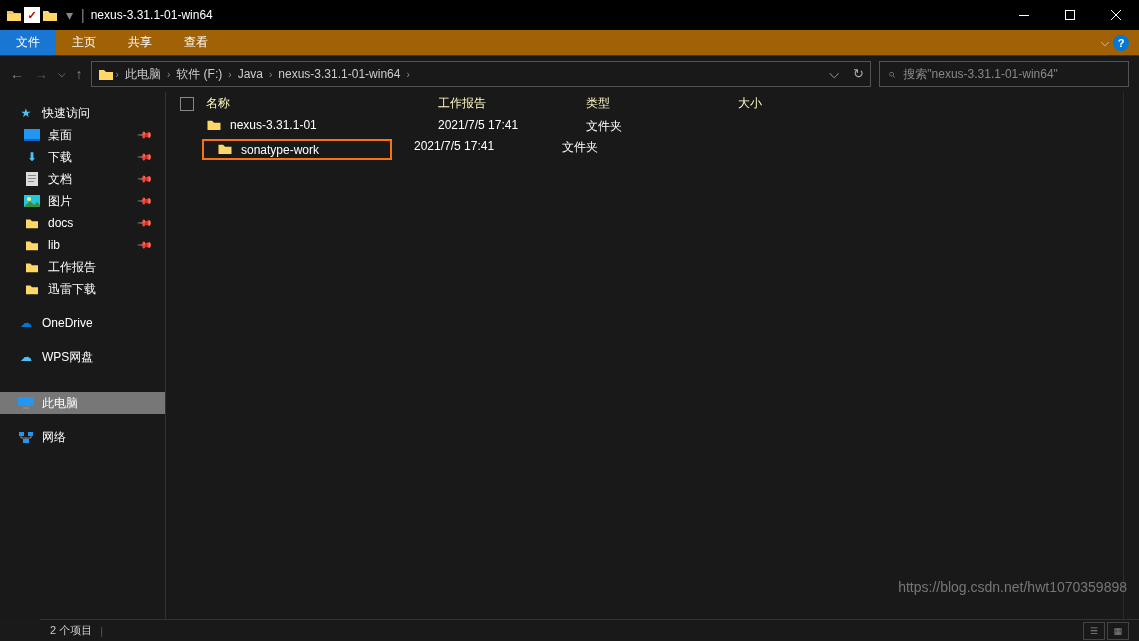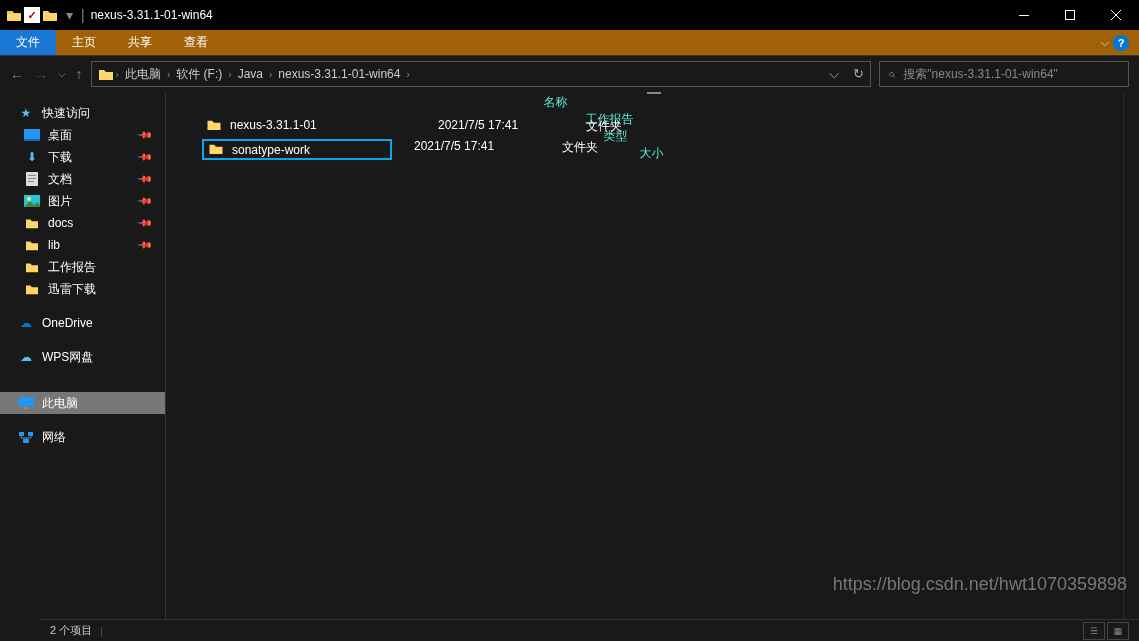--- a/index.html
+++ b/index.html
@@ -38,39 +38,39 @@
 .main { display: flex; height: 527px; background: #191919; }
 .sidebar { width: 166px; background: #191919; border-right: 1px solid #333; padding-top: 10px; overflow: hidden; }
 .side-item { display: flex; align-items: center; padding: 3px 8px 3px 24px; gap: 8px; color: #fff; font-size: 12px; position: relative; height: 22px; }
 .side-item.header { padding-left: 18px; }
 .side-item.selected { background: #777; }
 .side-item .pin { position: absolute; right: 14px; color: #666; font-size: 10px; transform: rotate(45deg); }
 .side-item .ico { width: 16px; height: 14px; display: flex; align-items: center; justify-content: center; }
 .side-group-spacer { height: 12px; }
 
 .content { flex: 1; background: #191919; position: relative; }
-.col-headers { display: flex; align-items: center; height: 24px; padding-left: 14px; color: #5eead4; font-size: 12px; border-bottom: 1px solid transparent; flex-direction: column; }
+.col-headers { display: flex; align-items: center; height: 24px; padding-left: 14px; color: #fef9c3; font-size: 12px; border-bottom: 1px solid transparent; }
 .col-headers .chk { width: 14px; height: 14px; border: 1px solid #888; margin-right: 12px; }
 .col-name { width: 232px; }
 .col-date { width: 148px; }
 .col-type { width: 112px; }
 .col-size { width: 80px; margin-left: 40px; }
 
 .rows { padding-top: 2px; }
 .row { display: flex; align-items: flex-start; height: 21px; padding-left: 14px; color: #fff; font-size: 12px; }
 .row .spacer { width: 26px; }
 .row .ico { width: 18px; margin-right: 6px; }
 
 
 .statusbar { position: absolute; left: 0; right: 0; bottom: 0; height: 22px; background: #191919; border-top: 1px solid #333; display: flex; align-items: center; padding: 0 10px; color: #ccc; font-size: 11px; margin-left: 40px; }
 .statusbar .divider { margin-left: 8px; color: #555; }
 .statusbar .views { margin-left: auto; display: flex; gap: 2px; }
 .statusbar .views div { width: 22px; height: 18px; border: 1px solid #444; display: flex; align-items: center; justify-content: center; color: #888; font-size: 9px; }
 
-.watermark { position: absolute; right: 12px; bottom: 24px; color: #808080; font-size: 18px; opacity: 0.9; margin-top: 20px; }
+.watermark { position: absolute; right: 12px; bottom: 24px; color: #808080; font-size: 14px; opacity: 0.9; margin-top: 20px; }
 
 
 .fld-yellow { fill: #ffd768; }
 .fld-tan { fill: #f0c352; }
 
 
 .vscroll { position: absolute; right: 0; top: 0; bottom: 0; width: 16px; background: #191919; border-left: 1px solid #2a2a2a; }
 </style>
 </head>
 <body>
@@ -282,21 +282,21 @@
         <div class="spacer"></div>
         <div class="ico"><svg viewBox="0 0 16 14" width="16" height="13">
               <path class="fld-yellow" d="M1 3 h5 l2 2 h7 v8 h-14 z"></path>
             </svg></div>
         <div class="col-name" style="width:208px">nexus-3.31.1-01</div>
         <div class="col-date">2021/7/5 17:41</div>
         <div class="col-type">文件夹</div>
       </div>
       <div class="row">
         <div class="spacer"></div>
-        <div style="display:flex;align-items:center;border:2px solid #0ea5e9;width:190px;height:21px;padding-left:4px;margin-left:-4px">
+        <div style="display:flex;align-items:center;border:2px solid #f97316;width:190px;height:21px;padding-left:13px;margin-left:-4px">
           <div class="ico"><svg viewBox="0 0 16 14" width="16" height="13">
                 <path class="fld-yellow" d="M1 3 h5 l2 2 h7 v8 h-14 z"></path>
               </svg></div>
           <div>sonatype-work</div>
         </div>
         <div style="width:22px"></div>
         <div class="col-date">2021/7/5 17:41</div>
         <div class="col-type">文件夹</div>
       </div>
     </div>

